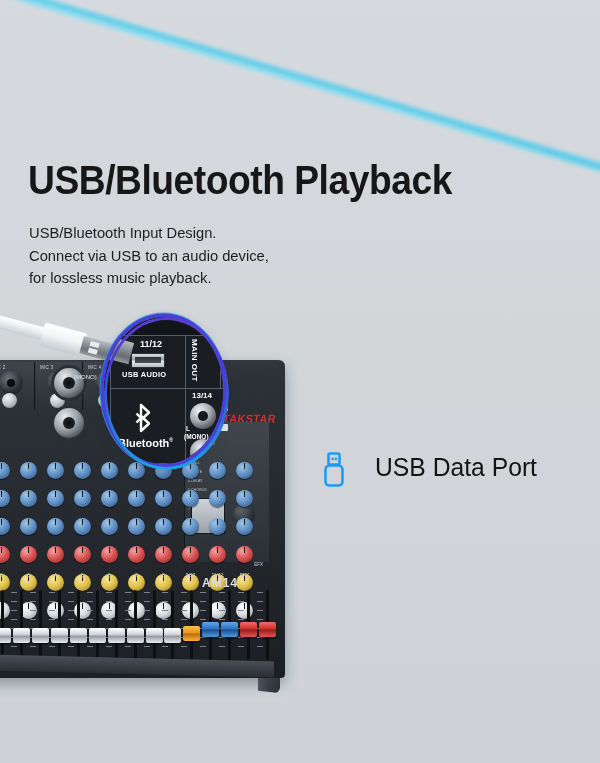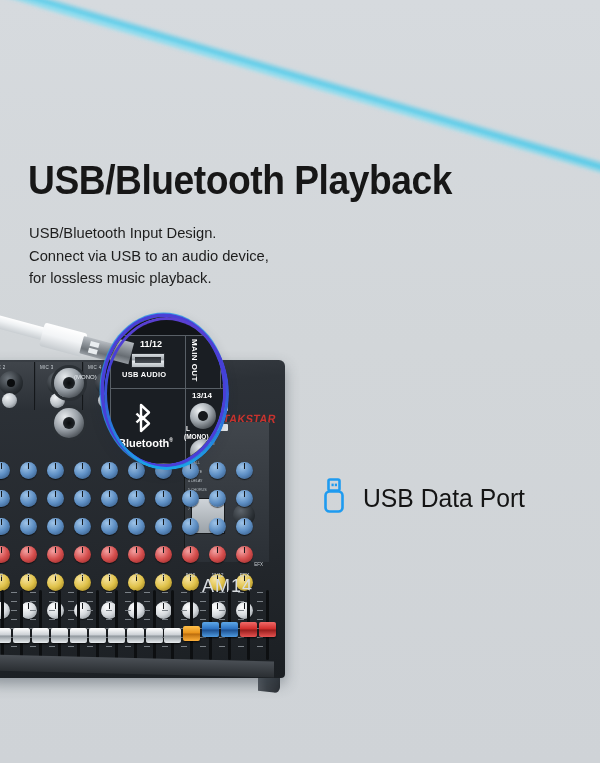--- a/index.html
+++ b/index.html
@@ -52,21 +52,21 @@
   .subcopy{
     position:absolute;left:29px;top:222px;
     font-size:15.5px;line-height:22.5px;
     color:#1d1d1d;
     transform:scaleX(.95);transform-origin:left top;
     white-space:nowrap;
   }
 
   
   .features{position:absolute;left:313px;top:452px;}
-  .feature{display:flex;align-items:flex-end;height:62px;}
+  .feature{display:flex;align-items:flex-start;height:62px;gap:12px;}
   .feature .ficon{width:42px;display:flex;justify-content:center;align-items:center;}
   .feature .flabel{
     font-size:26px;color:#141414;margin-left:8px;
     transform:scaleX(.95);transform-origin:left center;
     white-space:nowrap;
   }
 
   
   .mixer{position:absolute;left:-12px;top:360px;width:300px;height:340px;}
   .mixer-body{
@@ -142,21 +142,21 @@
   }
   .fc-white{background:linear-gradient(180deg,#ffffff,#c9ced3 48%,#8f969c 52%,#e9edf0);}
   .fc-orange{background:linear-gradient(180deg,#ffc04a,#e8921a 48%,#b96b0c 52%,#ffb13a);}
   .fc-blue{background:linear-gradient(180deg,#5fa8e8,#2a6fc0 48%,#1b4d8c 52%,#4e9ae0);}
   .fc-red{background:linear-gradient(180deg,#f06a68,#cf2b29 48%,#951c1b 52%,#e65452);}
   .brand{
     position:absolute;left:232px;top:52px;font-size:12px;font-weight:bold;
     color:#c8332e;letter-spacing:.5px;transform:skewX(-8deg) scaleX(.9);
   }
   .model{
-    position:absolute;left:214px;top:216px;font-size:18px;font-weight:normal;
+    position:absolute;left:214px;top:216px;font-size:12px;font-weight:bold;
     color:#d8dce0;letter-spacing:1px;
   }
   .masterbox{
     position:absolute;left:196px;top:62px;width:84px;height:140px;
     background:linear-gradient(180deg,#41464c,#2b3036);border-left:1px solid #151819;
   }
   .mstrow{font-size:3.6px;color:#b9c0c6;line-height:5.2px;padding:2px 3px;}
   .mstknob{
     position:absolute;left:48px;top:82px;width:22px;height:22px;border-radius:50%;
     background:radial-gradient(circle at 36% 30%,#5d646b,#2a2f34 60%,#111417 100%);

